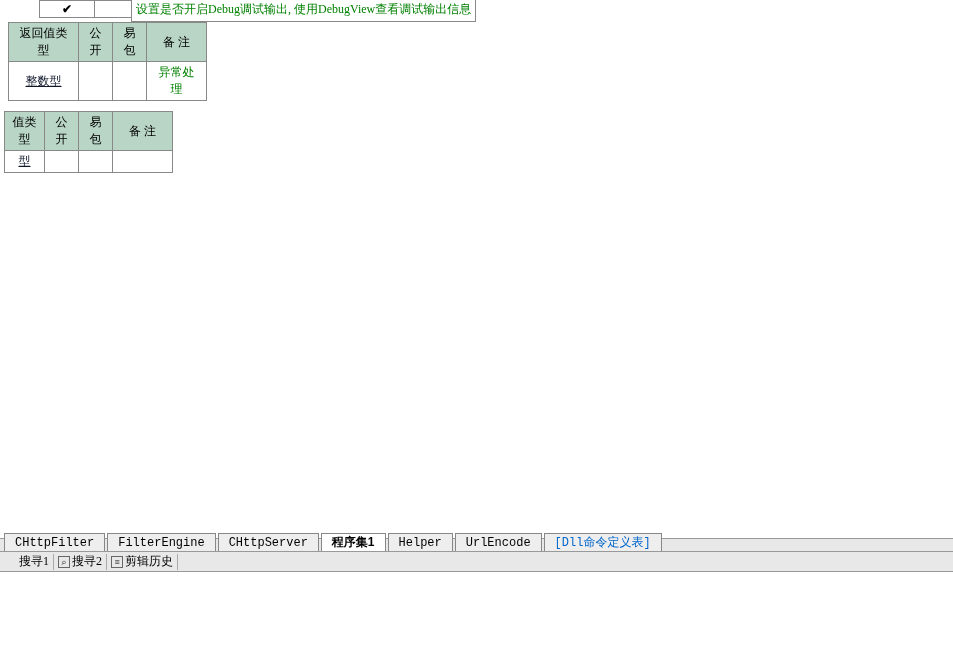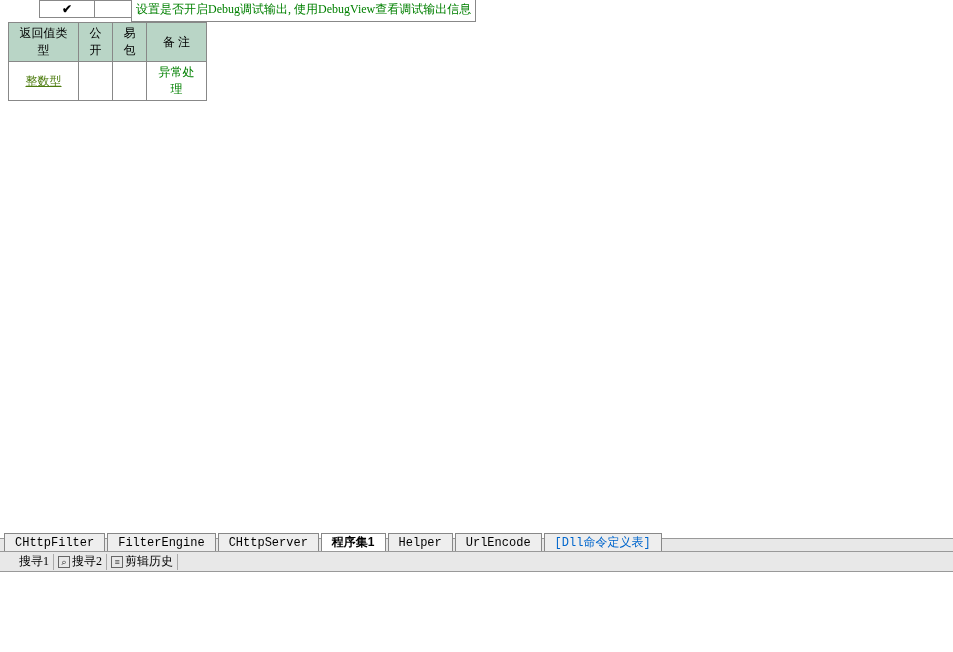--- a/index.html
+++ b/index.html
@@ -10,21 +10,21 @@
     .desc-row { display: flex; align-items: center; height: 18px; margin-bottom: 4px; }
     .desc-row .cell { border: 1px solid #888; height: 18px; display: flex; align-items: center; justify-content: center; }
     .check-cell { width: 56px; margin-left: 35px; }
     .check-mark { color: #000; font-weight: bold; }
     .empty-cell { width: 38px; margin-left: -1px; }
     .desc-text { color: #008000; padding-left: 4px; border: 1px solid #888; height: 25px; margin-left: -1px; display: flex; align-items: center; padding-right: 4px; }
     
     table { border-collapse: collapse; margin-bottom: 10px; }
     th, td { border: 1px solid #888; padding: 2px 6px; font-weight: normal; text-align: center; height: 18px; font-size: 12px; }
     th { background: #b9d5c6; }
-    .link-text { color: #4d7c0f; text-decoration: underline; cursor: pointer; }
+    .link-text { color: #0f172a; text-decoration: underline; cursor: pointer; }
     .green-text { color: #008000; }
     
     .table1 { margin-left: 4px; }
     .table1 th:nth-child(1), .table1 td:nth-child(1) { width: 70px; }
     .table1 th:nth-child(2), .table1 td:nth-child(2) { width: 34px; }
     .table1 th:nth-child(3), .table1 td:nth-child(3) { width: 34px; }
     .table1 th:nth-child(4), .table1 td:nth-child(4) { width: 60px; }
     
     .table2 { margin-left: 0; }
     .table2 th:nth-child(1), .table2 td:nth-child(1) { width: 40px; }
@@ -74,20 +74,38 @@
     <tbody>
       <tr>
         <td><span class="link-text">整数型</span></td>
         <td></td>
         <td></td>
         <td><span class="green-text">异常处理</span></td>
       </tr>
     </tbody>
   </table>
 
+  <table class="table2">
+    <thead>
+      <tr>
+        <th>值类型</th>
+        <th>公开</th>
+        <th>易包</th>
+        <th>备 注</th>
+      </tr>
+    </thead>
+    <tbody>
+      <tr>
+        <td><span class="link-text">型</span></td>
+        <td></td>
+        <td></td>
+        <td></td>
+      </tr>
+    </tbody>
+  </table>
 </div>
 
 <div class="bottom-area">
   <div class="tabs-bar">
     <div class="tab">CHttpFilter</div>
     <div class="tab">FilterEngine</div>
     <div class="tab">CHttpServer</div>
     <div class="tab active">程序集1</div>
     <div class="tab">Helper</div>
     <div class="tab">UrlEncode</div>

